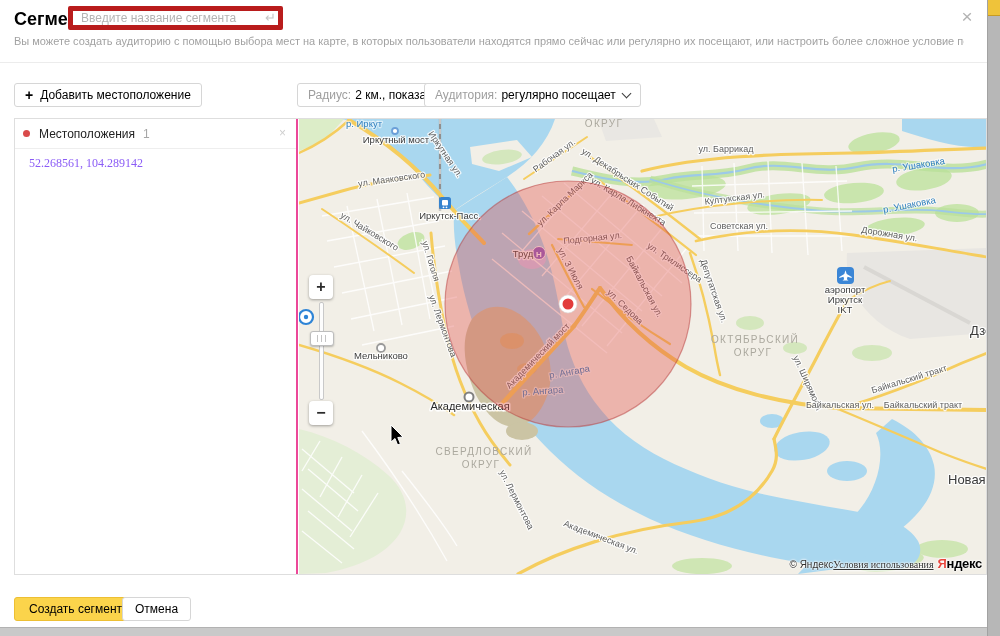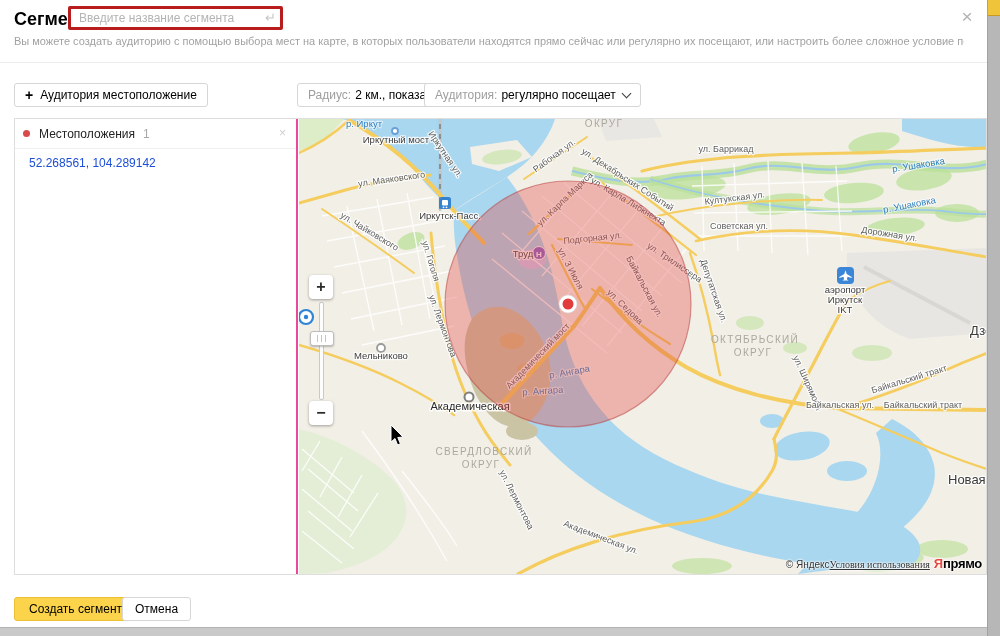--- a/index.html
+++ b/index.html
@@ -3,21 +3,21 @@
 <meta charset="utf-8">
 <style>
   html,body{margin:0;padding:0;}
   body{width:1000px;height:636px;overflow:hidden;position:relative;background:#fff;
        font-family:"Liberation Sans",sans-serif;-webkit-font-smoothing:antialiased;}
   .screen{position:absolute;inset:0;}
   .modal{position:absolute;left:0;top:0;width:987px;height:636px;background:#fff;}
 
   .title{position:absolute;left:14px;top:9px;font-size:18px;font-weight:700;color:#000;}
   .name-input-wrap{position:absolute;left:68px;top:6px;width:215px;height:24px;}
-  .name-input-wrap input{width:100%;height:100%;box-sizing:border-box;border:3px solid #b91c1c;
+  .name-input-wrap input{width:100%;height:100%;box-sizing:border-box;border:5px solid #b91c1c;
       border-radius:2px;padding:0 26px 0 8px;font-size:12px;font-family:"Liberation Sans",sans-serif;color:#000;outline:none;}
   .name-input-wrap input::placeholder{color:#b4b4b4;}
   .enter-ico{position:absolute;right:7px;top:4px;font-size:13px;color:#c6c6c6;pointer-events:none;}
   .close-x{position:absolute;left:956px;top:6px;width:22px;height:22px;font-size:19px;color:#b3b3b3;
       text-align:center;line-height:22px;cursor:pointer;}
   .desc{position:absolute;left:14px;top:35px;width:950px;font-size:11px;color:#a2a2a2;
       white-space:nowrap;overflow:hidden;}
   .divider{position:absolute;left:0;top:62px;width:987px;height:1px;background:#ececec;}
 
   .btn{position:absolute;top:83px;height:24px;background:#fff;border:1px solid #d6d6d6;border-radius:3px;
@@ -32,21 +32,21 @@
       transform:rotate(45deg);margin-left:7px;margin-top:-4px;}
 
   .content{position:absolute;left:14px;top:118px;width:971px;height:455px;border:1px solid #dedede;
       box-sizing:content-box;}
   .panel{position:absolute;left:0;top:0;width:283px;height:455px;background:#fff;border-right:2px solid #ec4899;box-sizing:border-box;}
   .panel-header{position:relative;height:29px;border-bottom:1px solid #eee;display:flex;align-items:center;padding:0 8px;}
   .red-dot{width:7px;height:7px;border-radius:50%;background:#d94a4a;margin-right:9px;}
   .panel-title{font-size:12px;color:#222;}
   .panel-count{font-size:12px;color:#a6a6a6;margin-left:8px;}
   .panel-x{position:absolute;right:10px;top:7px;color:#cfcfcf;font-size:12px;cursor:pointer;}
-  .loc-row{height:22px;display:flex;align-items:center;padding:0 14px;font-size:12px;color:#1d4ed8;margin-top:3px;}
+  .loc-row{height:22px;display:flex;align-items:center;padding:0 14px;font-size:12px;color:#8b5cf6;margin-top:3px;font-family:Liberation Serif, serif;}
 
   .map{position:absolute;left:284px;top:0;width:687px;height:455px;overflow:hidden;background:#f2efe7;cursor:grab;}
   .map svg{position:absolute;left:0;top:0;display:block;}
 
   .zoom-btn{position:absolute;width:24px;height:24px;background:#fff;border-radius:4px;
       box-shadow:0 1px 3px rgba(0,0,0,.35);font-size:16px;font-weight:700;color:#2b2b2b;
       display:flex;align-items:center;justify-content:center;cursor:pointer;z-index:5;}
   .zoom-in{left:10px;top:156px;}
   .zoom-out{left:10px;top:282px;}
   .zoom-track{position:absolute;left:20px;top:183px;width:3px;height:96px;background:#fdfdfd;
@@ -93,21 +93,21 @@
       <input type="text" placeholder="Введите название сегмента" style="">
       <span class="enter-ico">↵</span>
     </div>
     <div class="close-x">×</div>
 
     <div class="desc">Вы можете создать аудиторию с помощью выбора мест на карте, в которых пользователи находятся прямо сейчас или регулярно их посещают, или настроить более сложное условие посещения.</div>
     <div class="divider"></div>
 
     <div class="btn add-loc">
       <span class="plus">+</span>
-      <span>Аудитория местоположение</span>
+      <span>Добавить местоположение</span>
     </div>
     <div class="btn dd-radius">
       <span class="dd-label">Радиус:</span>
       <span class="dd-value">2 км., показан</span>
       <span class="chev"></span>
     </div>
     <div class="btn dd-audience">
       <span class="dd-label">Аудитория:</span>
       <span class="dd-value">регулярно посещает</span>
       <span class="chev"></span>
@@ -342,21 +342,21 @@
 
         <div class="zoom-btn zoom-in">+</div>
         <div class="zoom-track">
           <div class="zoom-handle"></div>
         </div>
         <div class="zoom-btn zoom-out">−</div>
 
         <div class="attribution">
           <span>© Яндекс</span>
           <a>Условия использования</a>
-          <span class="ylogo"><span class="yred">Я</span><span>прямо</span></span>
+          <span class="ylogo"><span class="yred">Я</span><span>ндекс</span></span>
         </div>
       </div>
     </div>
 
     <button class="btn-create">Создать сегмент</button>
     <button class="btn-cancel">Отмена</button>
     <div class="bottom-bar"></div>
   </div>
 
   <div class="scrollbar">

